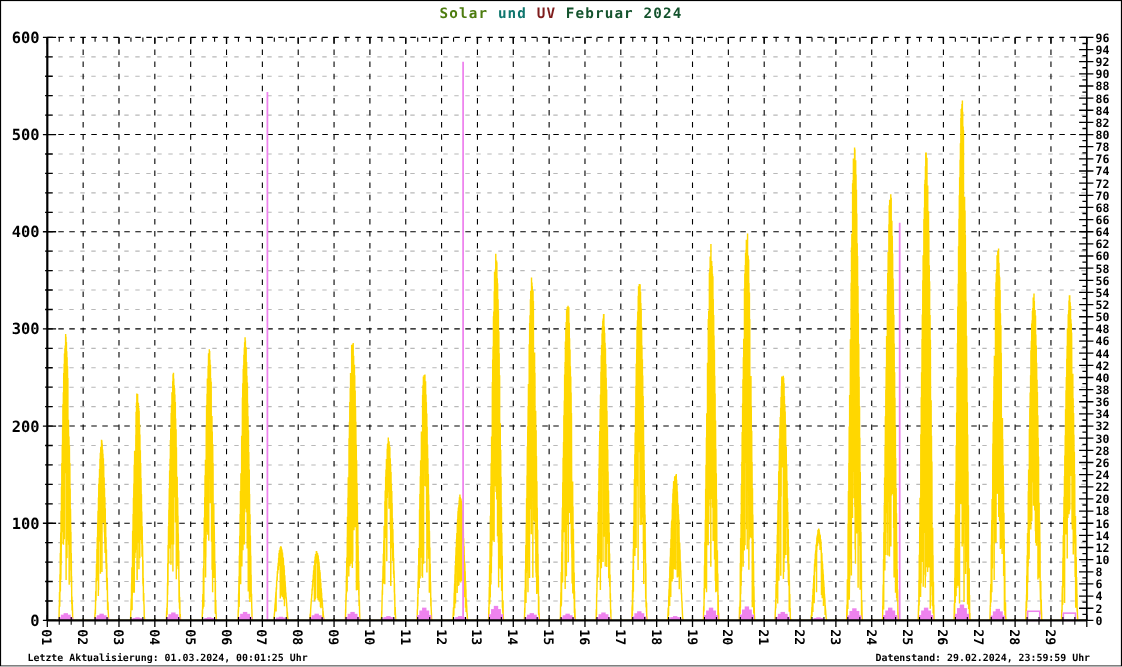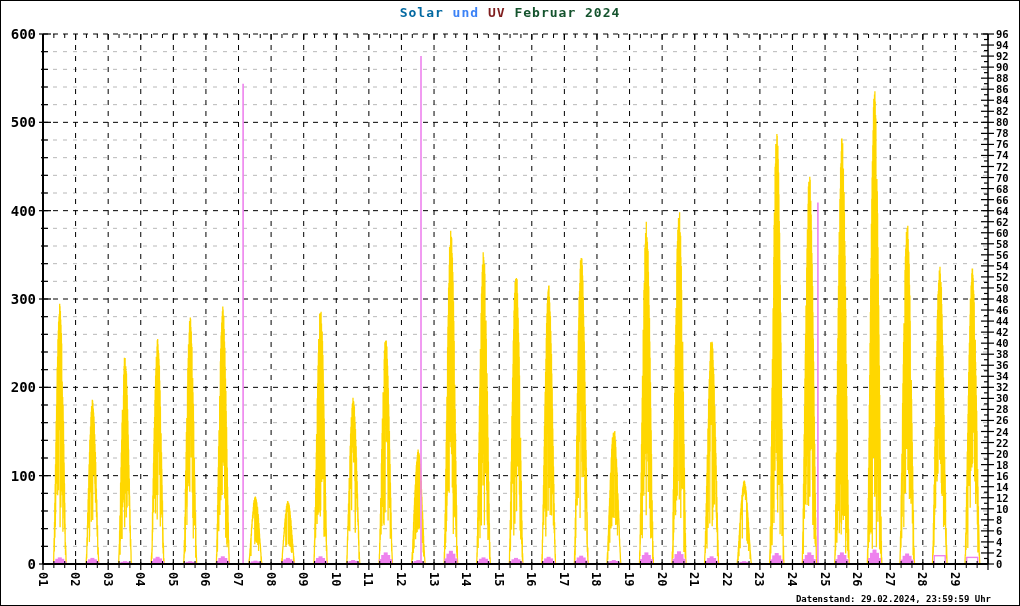--- a/index.html
+++ b/index.html
@@ -575,15 +575,16 @@
         <text x="721.8103448275862" y="571" font-size="12" text-anchor="start" transform="rotate(90 721.8103448275862 571)">22</text>
         <text x="754.3965517241379" y="571" font-size="12" text-anchor="start" transform="rotate(90 754.3965517241379 571)">23</text>
         <text x="786.9827586206897" y="571" font-size="12" text-anchor="start" transform="rotate(90 786.9827586206897 571)">24</text>
         <text x="819.5689655172414" y="571" font-size="12" text-anchor="start" transform="rotate(90 819.5689655172414 571)">25</text>
         <text x="852.155172413793" y="571" font-size="12" text-anchor="start" transform="rotate(90 852.155172413793 571)">26</text>
         <text x="884.7413793103448" y="571" font-size="12" text-anchor="start" transform="rotate(90 884.7413793103448 571)">27</text>
         <text x="917.3275862068965" y="571" font-size="12" text-anchor="start" transform="rotate(90 917.3275862068965 571)">28</text>
         <text x="949.9137931034483" y="571" font-size="12" text-anchor="start" transform="rotate(90 949.9137931034483 571)">29</text>
       </g>
     </svg>
-  <div class="chart-title" id="title"><span style="color: #0369a1;">Solar</span><span style="color: #3b82f6;"> und </span><span style="color: #7f1d1d;">UV</span><span style="color: #14532d;"> Februar 2024</span></div>
+  <div class="chart-title" id="title"><span style="color: #4d7c0f;">Solar</span><span style="color: #0f766e;"> und </span><span style="color: #7f1d1d;">UV</span><span style="color: #14532d;"> Februar 2024</span></div>
+  <div class="footer-text footer-left">Letzte Aktualisierung: 01.03.2024, 00:01:25 Uhr</div>
   <div class="footer-text footer-right">Datenstand: 29.02.2024, 23:59:59 Uhr</div>
 </div>
 
 </body></html>

